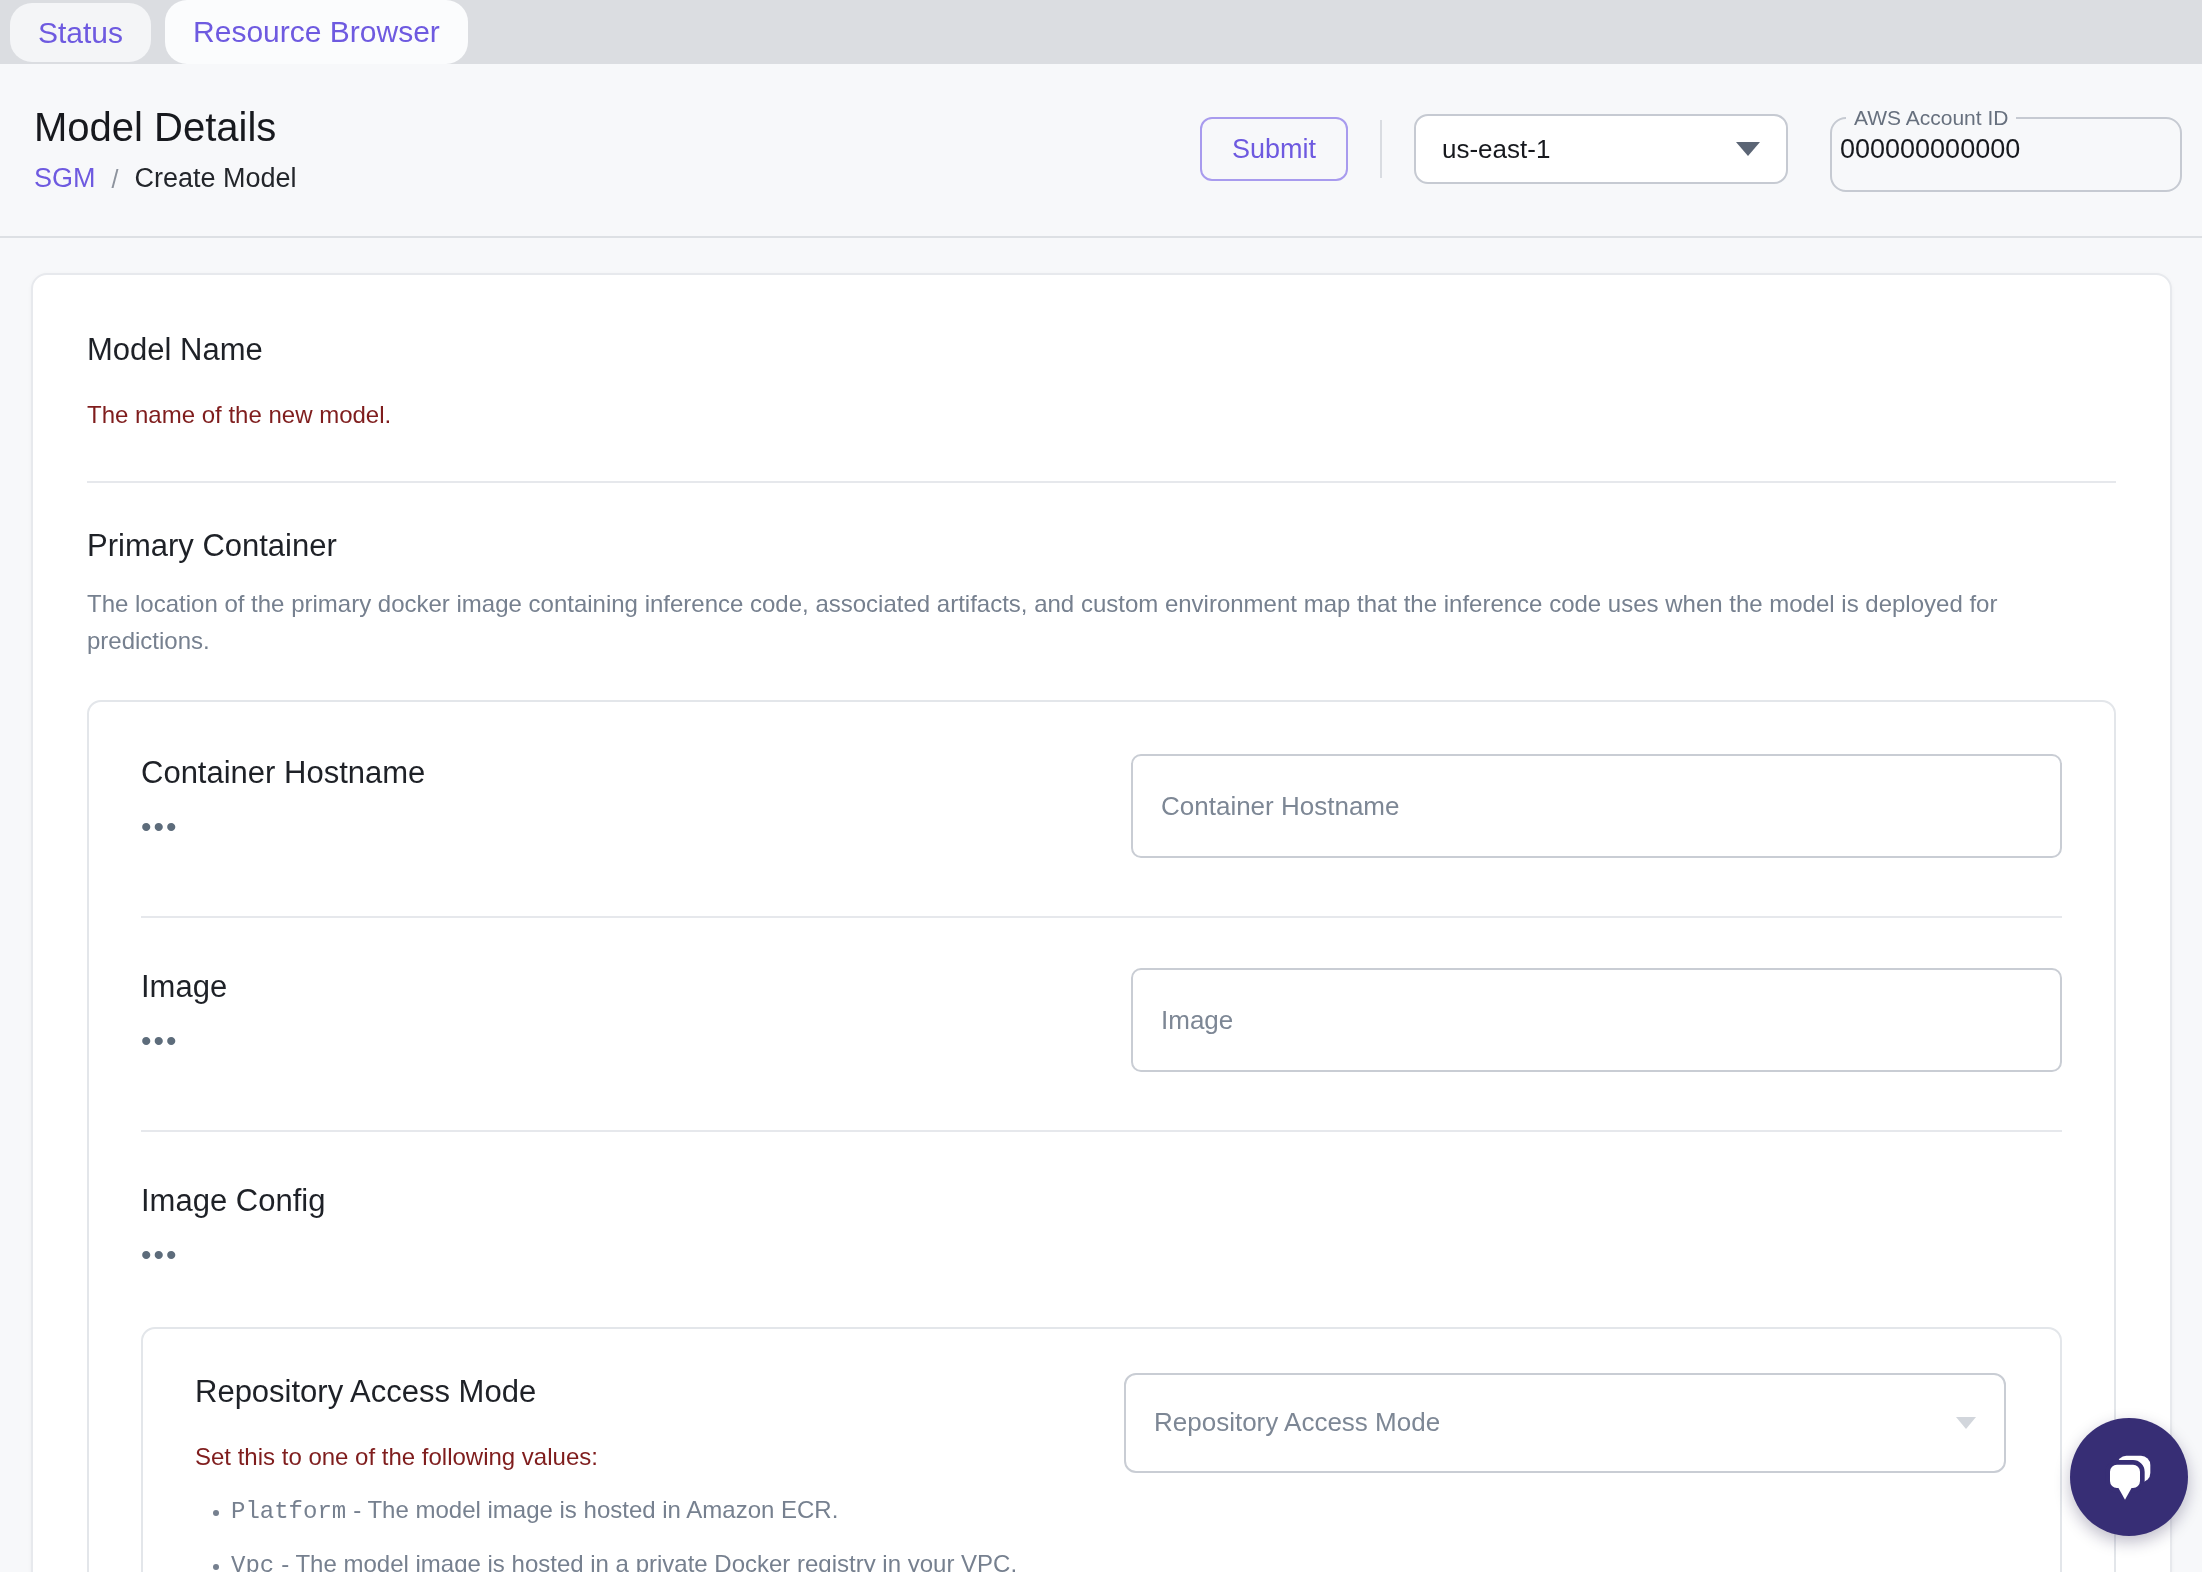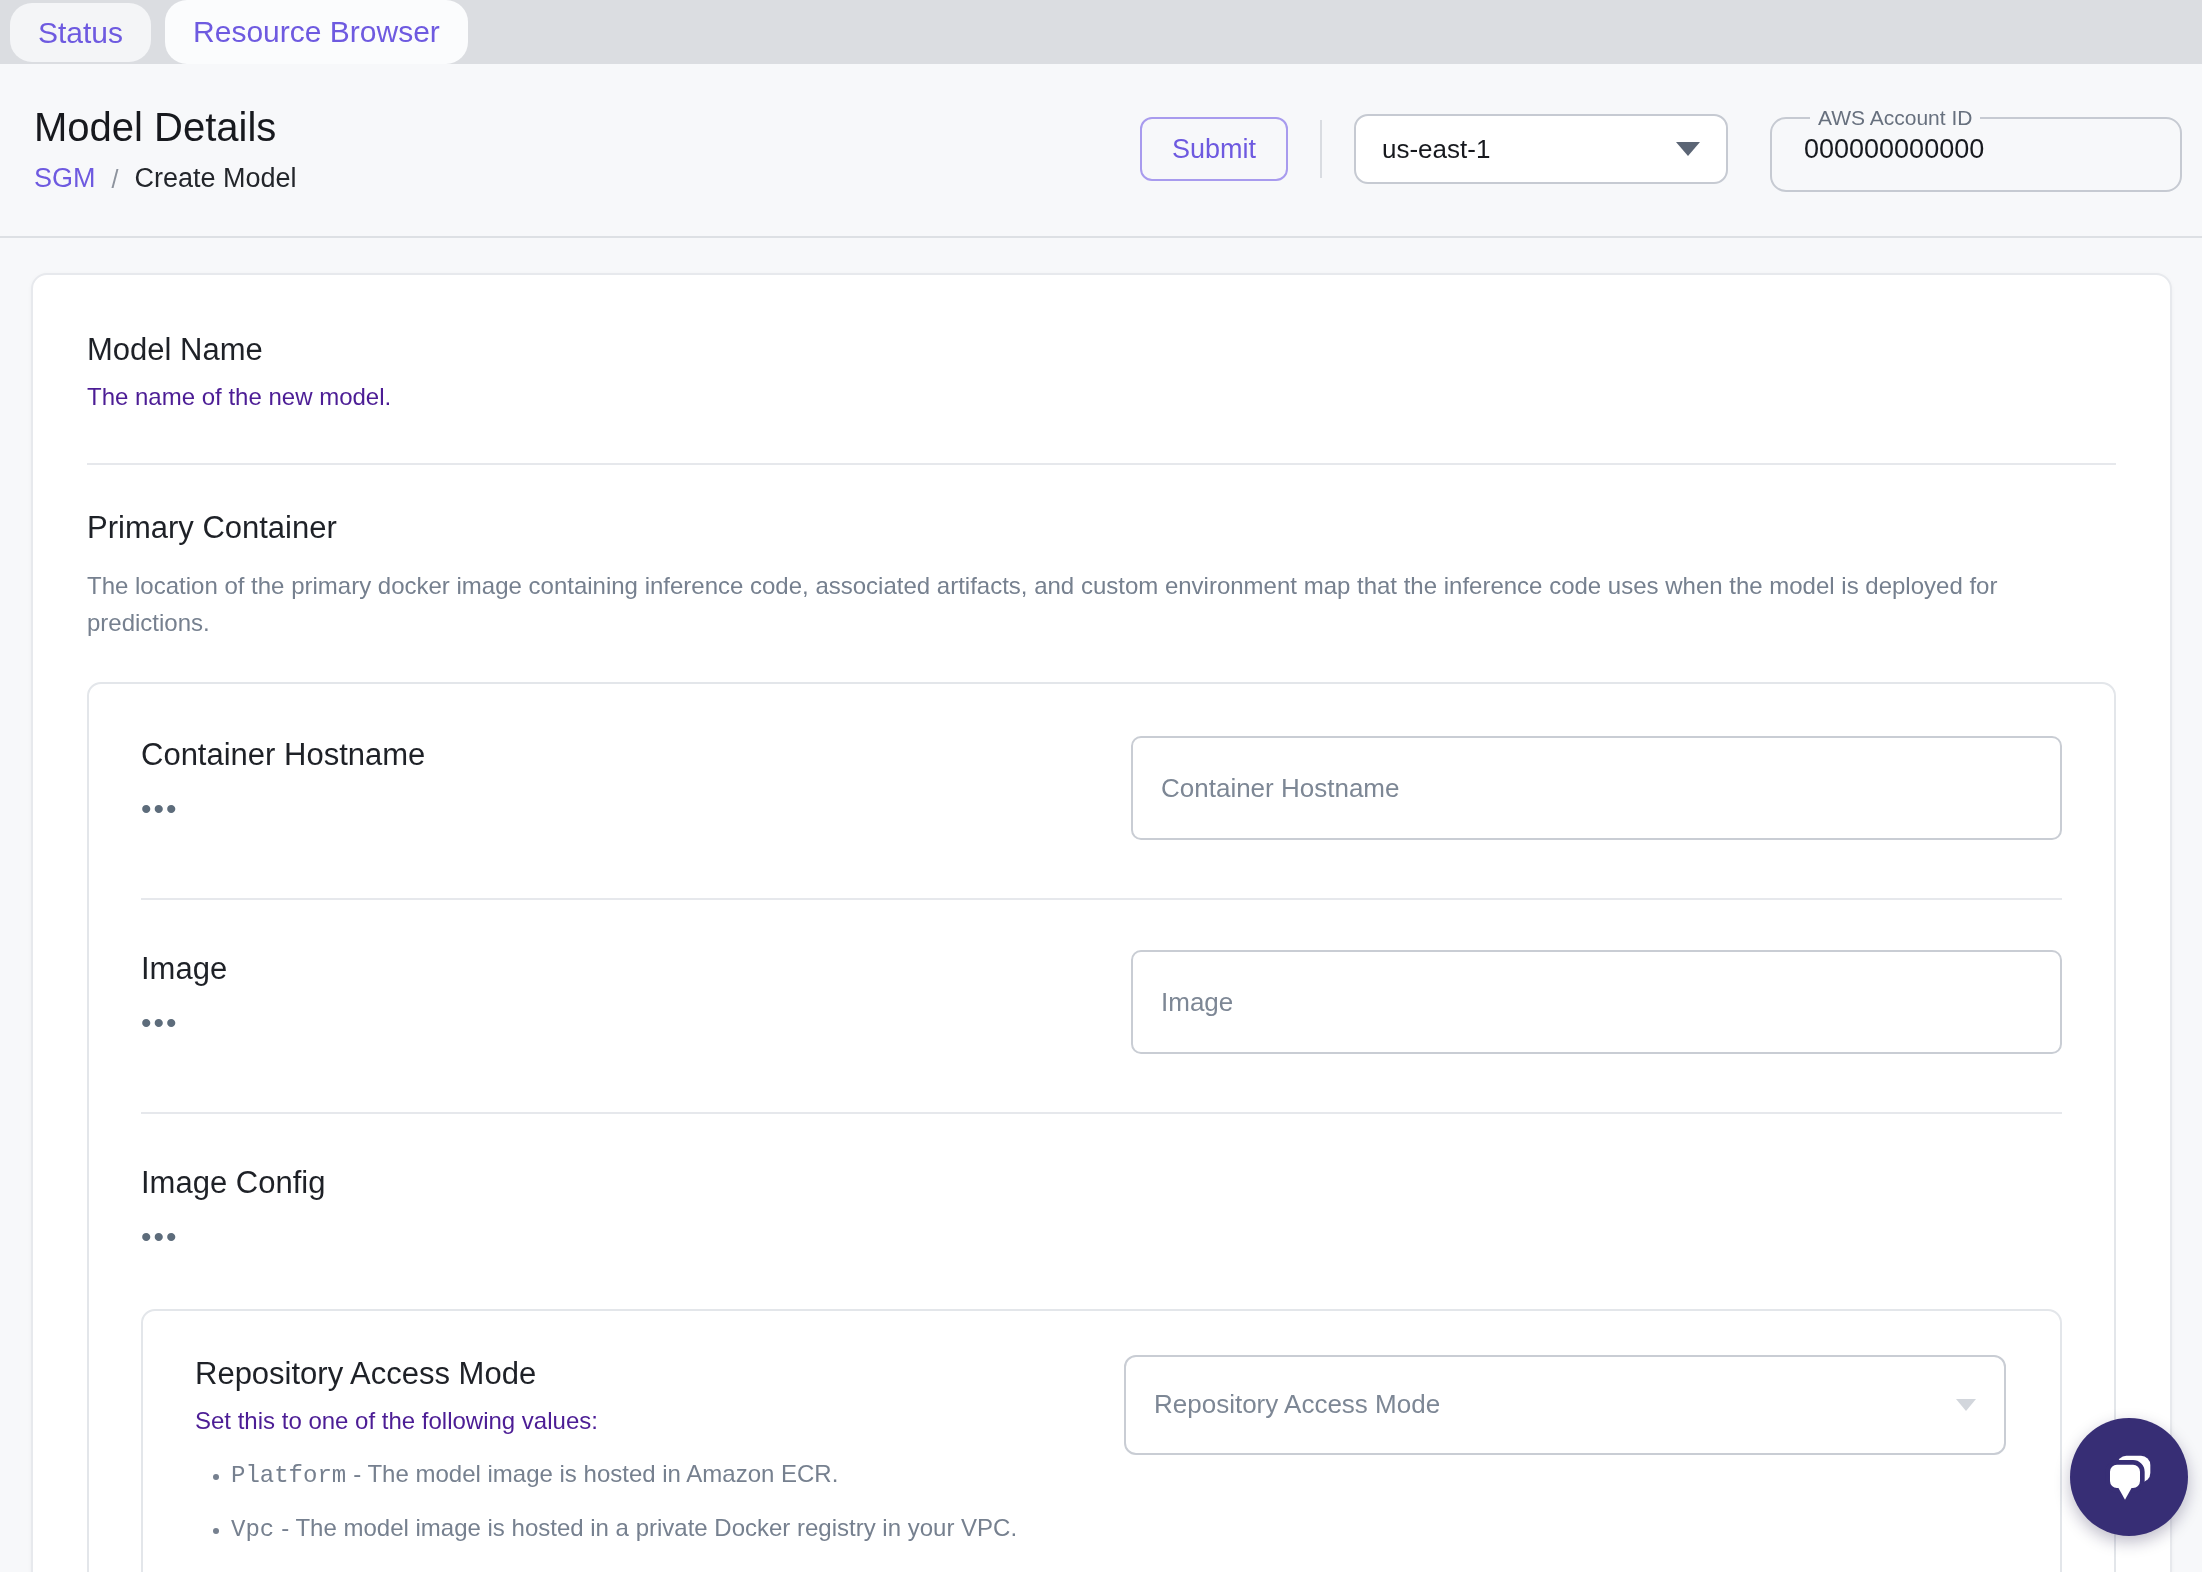--- a/index.html
+++ b/index.html
@@ -66,23 +66,23 @@
     padding:0 26px; font-size:26px; color:#17191e; cursor:pointer;
   }
   .caret-down{
     width:0; height:0;
     border-left:12px solid transparent; border-right:12px solid transparent;
     border-top:14px solid #5b6575;
   }
   .caret-light{ border-top-color:#d2d6dc; border-left-width:10px; border-right-width:10px; border-top-width:12px; }
 
   .account-fieldset{
-    margin-left:42px; width:412px; height:86px;
+    margin-left:42px; width:352px; height:86px;
     border:2px solid #c6cad2; border-radius:16px;
-    padding:2px 14px 10px 32px;
+    padding:2px 14px 10px 8px;
   }
   .account-fieldset legend{
     font-size:21px; color:#67707e; padding:0 8px; margin-left:6px;
   }
   .account-input{
     border:none; background:transparent; outline:none;
     font-size:27px; color:#17191e; width:100%;
     font-family:inherit; padding:0; margin-top:2px;
   }
 
@@ -91,21 +91,21 @@
   .card{
     background:#ffffff;
     border:2px solid #e7e9ed; border-radius:16px;
     box-shadow:0 1px 4px rgba(25,30,50,0.04);
     padding:56px 54px 60px 54px;
     min-height:1400px;
   }
   .field-row{ display:flex; justify-content:space-between; align-items:flex-start; }
   .field-meta{ flex:1 1 auto; padding-right:60px; }
   .field-label{ font-size:31px; font-weight:400; color:#1e2127; line-height:1.2; }
-  .field-desc{ font-size:24px; color:#4c1d95; margin-top:10px; line-height:1.55; }
+  .field-desc{ font-size:24px; color:#7f1d1d; margin-top:28px; line-height:1.55; }
 
   .input-shell{ position:relative; flex:0 0 auto; }
   .input-shell.w-main{ width:1005px; }
   .input-shell.w-inner{ width:931px; }
   .text-input{
     width:100%; height:104px;
     border:2px solid #c9cdd4; border-radius:10px;
     background:#fff; outline:none;
     padding:0 28px; font-size:26px; color:#17191e; font-family:inherit;
   }

